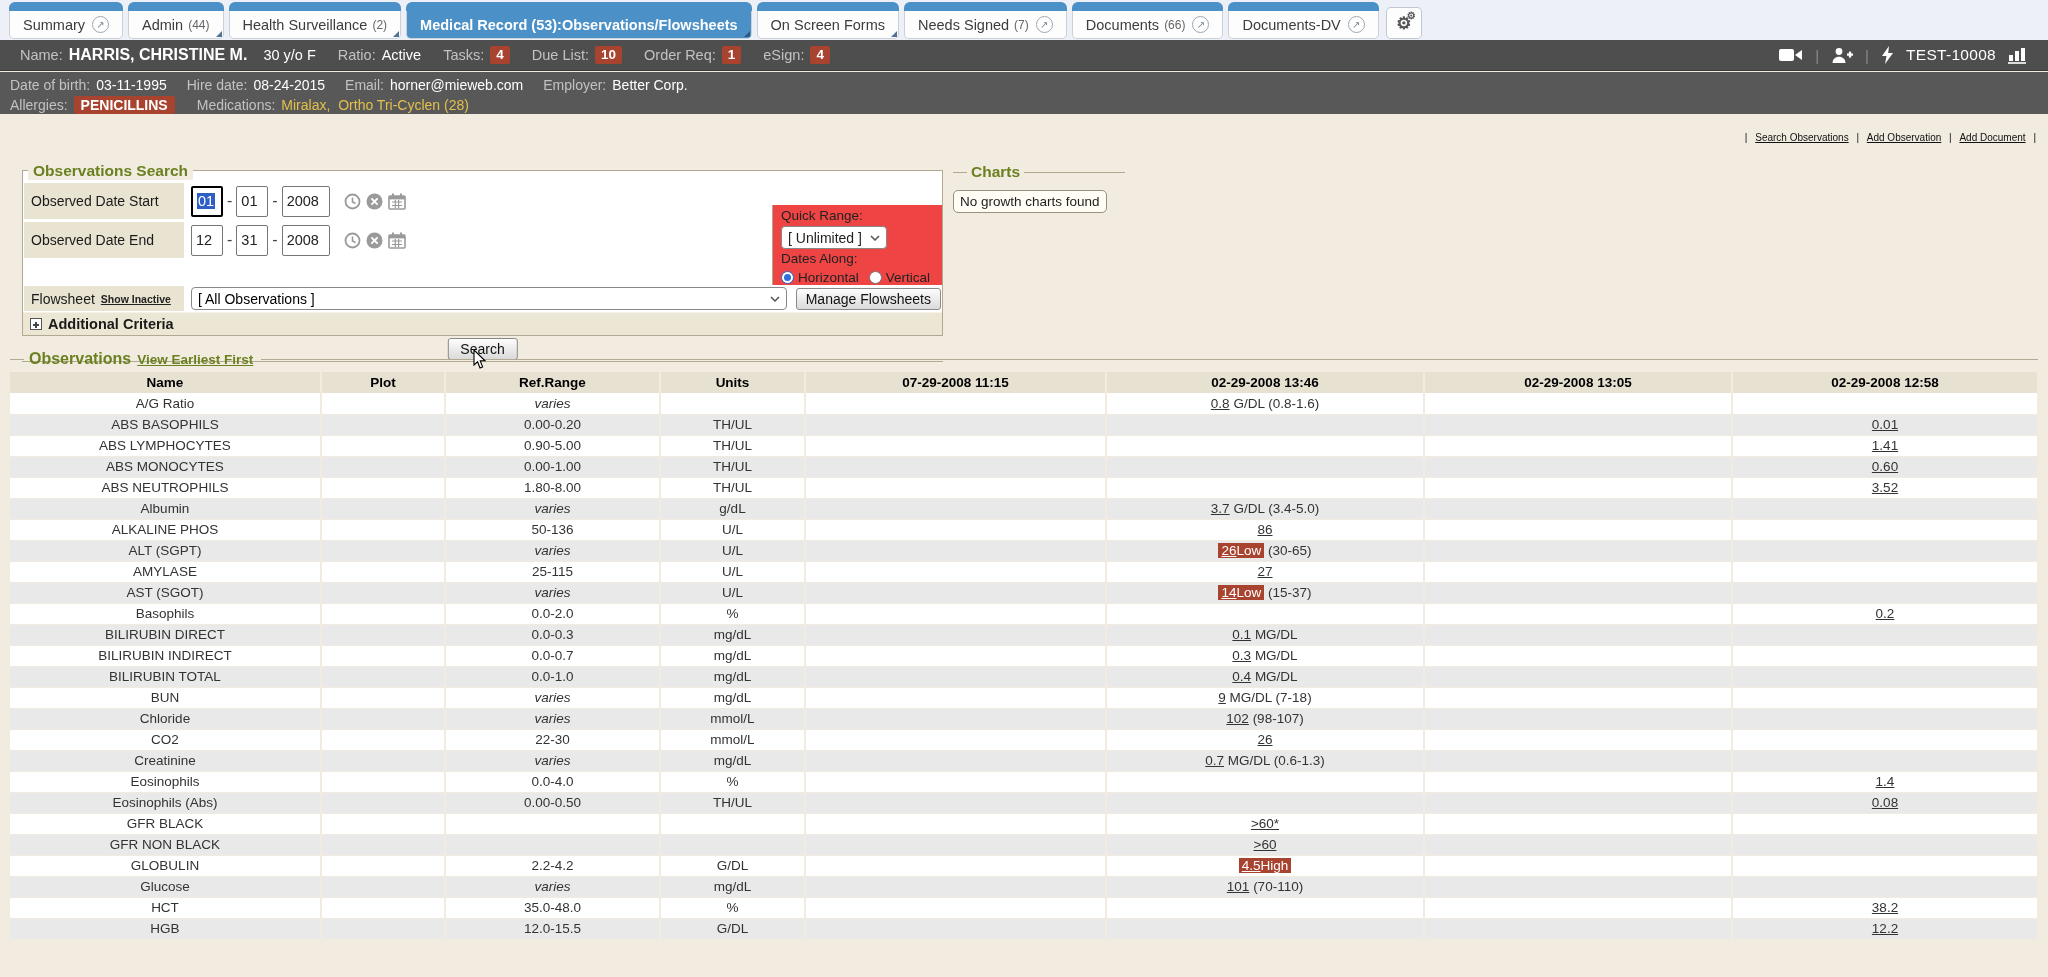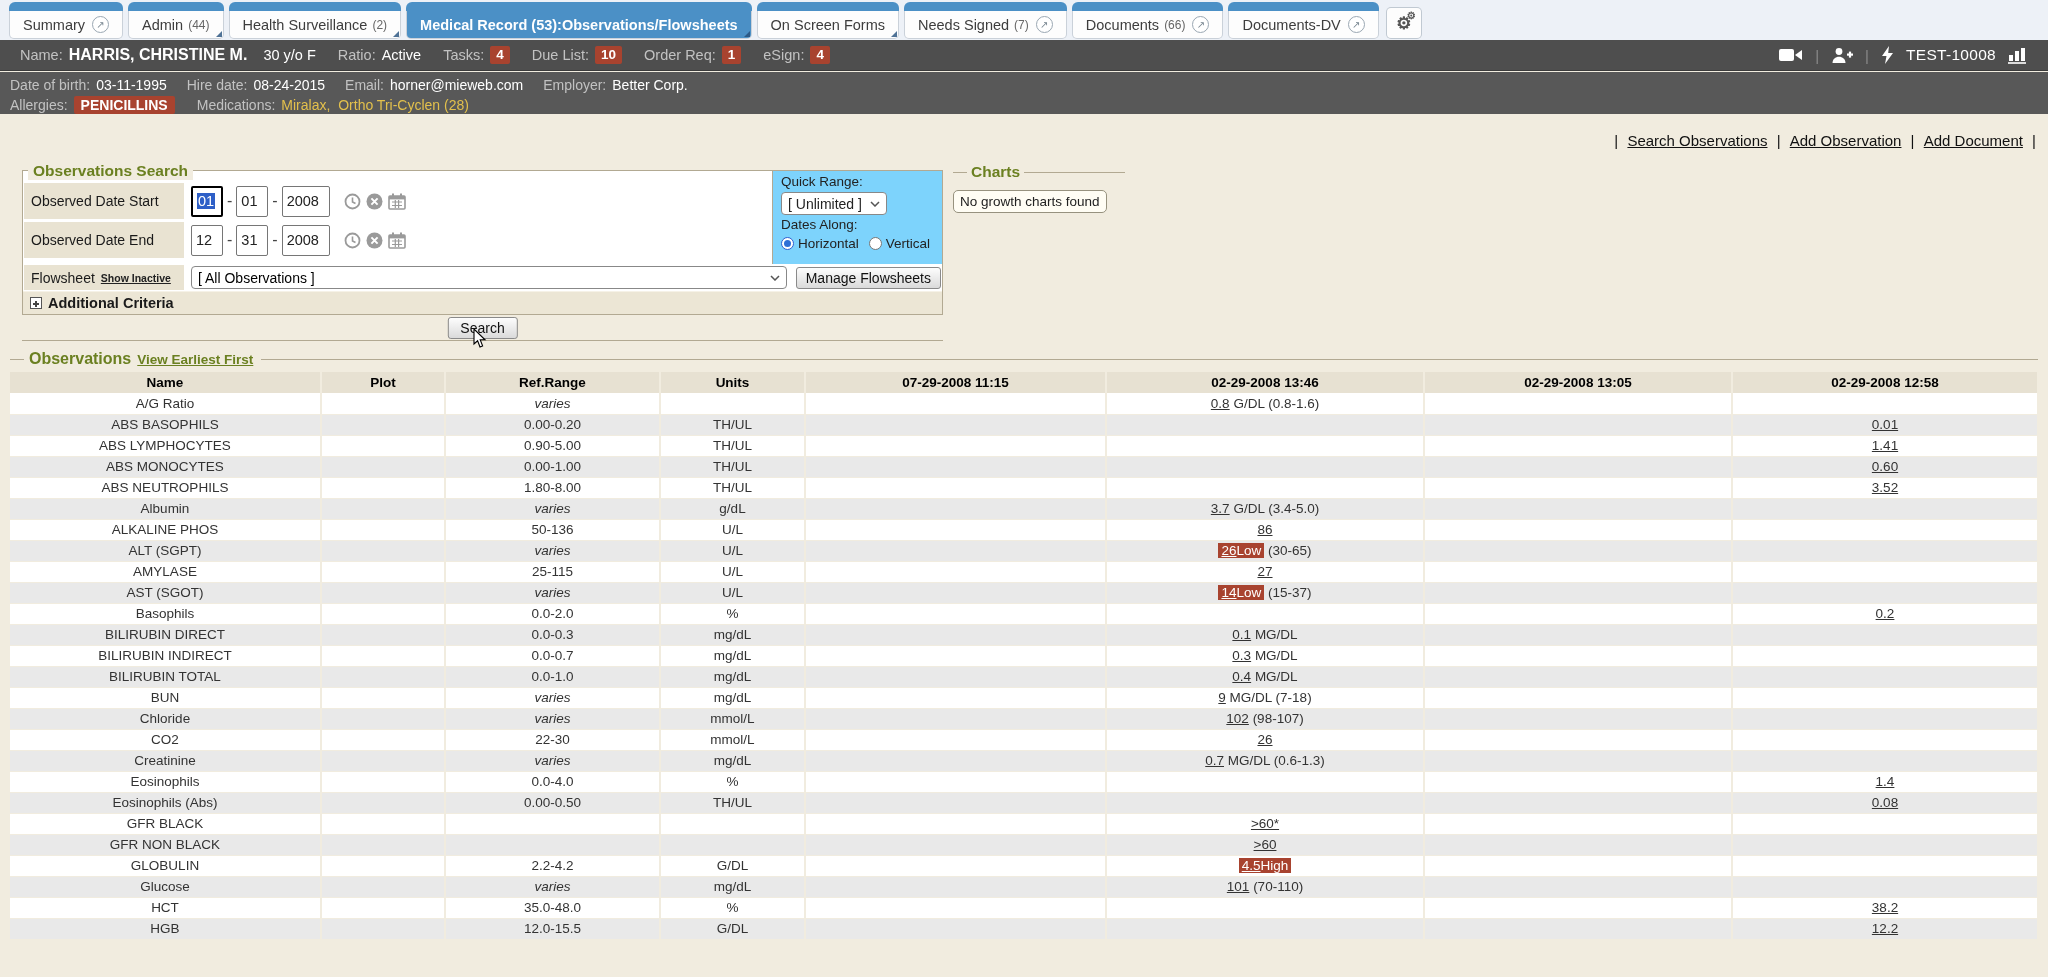--- a/index.html
+++ b/index.html
@@ -44,21 +44,21 @@
   .pbar2 { position:absolute; top:72px; left:0; width:2048px; height:42px; background:#585858;
            padding:3px 10px 0 10px; color:#fff; font-size:14px; }
   .pline { display:flex; align-items:center; height:19px; margin-bottom:1px; }
   .dfield { margin-right:20px; }
   .allergy-badge { background:#a8432f; color:#fff; font-weight:bold; font-size:14px;
                    padding:1px 7px; border-radius:2px; margin-right:22px; }
   .med-link { color:#e3c04c; cursor:pointer; }
   .med-sep { color:#e3c04c; margin-right:4px; }
 
   
-  .action-links { position:absolute; top:132px; right:12px; font-size:15px; color:#111; }
+  .action-links { position:absolute; top:132px; right:12px; font-size:10px; color:#111; }
   .alink { color:#111; text-decoration:underline; margin:0 5px; cursor:pointer; }
 
   
   .legend-text { color:#6b8021; font-weight:bold; font-size:15.5px; white-space:nowrap; }
   .fieldset { border:1px solid #b2a992; position:relative; }
   .fs-legend { position:absolute; top:-10px; left:5px; background:#f1ecdf; padding:0 5px; line-height:19px; }
 
   
   .search-form { position:absolute; left:22px; top:162px; width:921px; }
   .sf-box { margin-top:8px; }
@@ -68,22 +68,22 @@
   .sf-label { width:160px; background:#e9e3d2; display:flex; align-items:center;
               padding-left:7px; font-size:14px; color:#1a1a1a; margin-right:7px; }
   .sf-fields { display:flex; align-items:center; gap:4px; }
   .di { border:1px solid #767676; border-radius:2px; height:31px; font-size:14.5px;
         padding:0 4px; width:32px; color:#222; background:#fff; display:flex; align-items:center; }
   .di.yyyy { width:48px; }
   .di.focus { border:2px solid #000; }
   .sel-text { background:#2e5fc7; color:#fff; padding:0 1px; }
   .dash { color:#444; }
   .date-icons { display:flex; align-items:center; gap:5px; margin-left:10px; }
-  .sf-right { width:170px; border-left:1px solid #b2a992; background:#7dd3fc;
-              padding:3px 0 0 8px; font-size:13.5px; color:#222; }
+  .sf-right { width:170px; border-left:1px solid #b2a992; background:#ef4444;
+              padding:3px 0 0 8px; font-size:13.5px; color:#222;margin-top:34px; }
   .sel-box { display:inline-flex; align-items:center; justify-content:space-between;
              border:1px solid #888; border-radius:4px; background:#fff; height:23px;
              padding:0 6px; font-size:14px; cursor:default; }
   .qr-select { width:106px; margin:3px 0 2px 0; }
   .radio-row { display:flex; align-items:center; gap:10px; margin-top:4px; font-size:13.5px; }
   .radio { width:13px; height:13px; border:1px solid #777; border-radius:50%; background:#fff;
            display:inline-block; position:relative; margin-right:4px; vertical-align:-2px; }
   .radio.sel { border-color:#2f5fd0; }
   .radio.sel::after { content:''; position:absolute; left:2px; top:2px; width:7px; height:7px;
                       border-radius:50%; background:#2f6fd6; }

